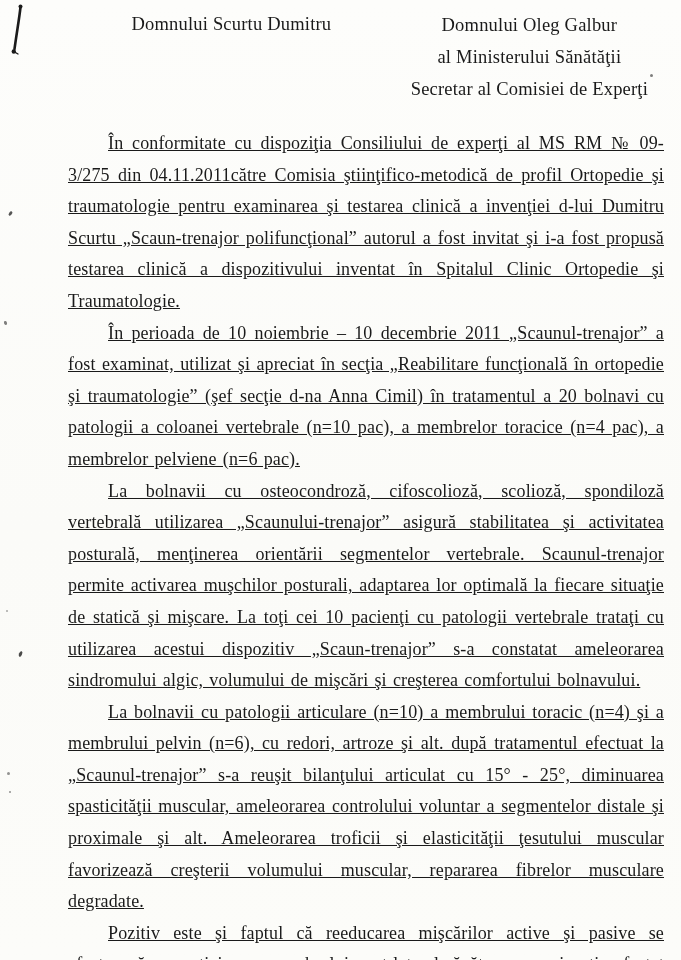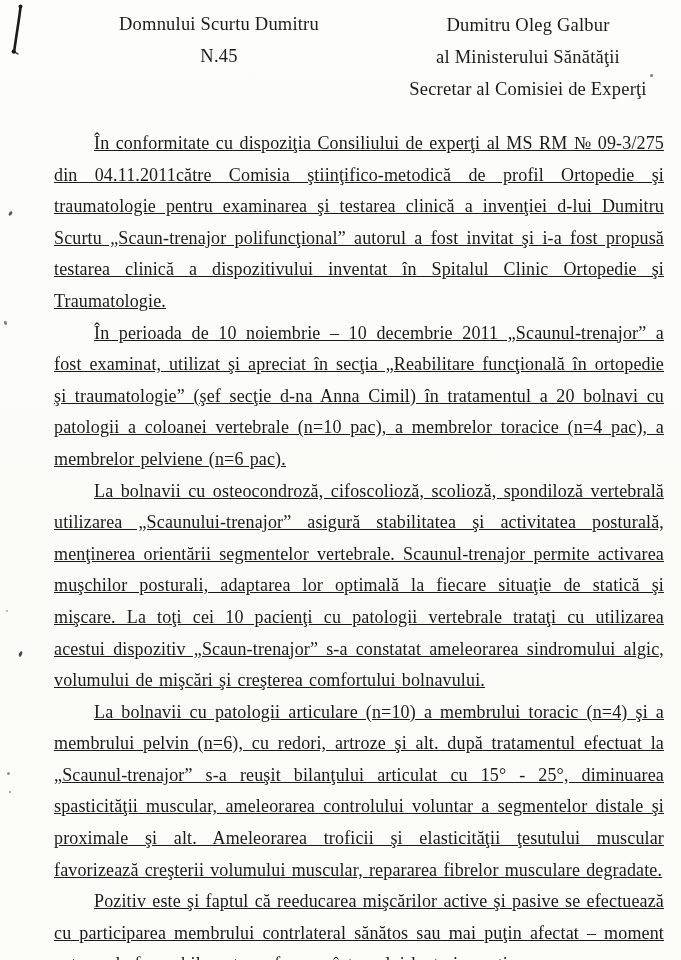--- a/index.html
+++ b/index.html
@@ -12,21 +12,21 @@
     overflow: hidden;
     background: #fcfcfa;
     font-family: "Liberation Serif", "DejaVu Serif", serif;
     color: #1a1a1a;
   }
   .page {
     position: relative;
     width: 681px;
     height: 960px;
     box-sizing: border-box;
-    padding: 8px 17px 0 54px;
+    padding: 8px 17px 0 68px;
     background:
       linear-gradient(180deg, #fdfdfb 0%, #fbfbf8 55%, #fcfcf9 100%);
   }
   
   .hdr {
     display: flex;
     justify-content: space-between;
     align-items: flex-start;
   }
   .addr {
@@ -88,24 +88,23 @@
   <span class="speck s2"></span>
   <span class="speck s3"></span>
   <span class="speck s4"></span>
   <span class="speck s5"></span>
   <span class="speck s6"></span>
   <span class="speck s7"></span>
 
   <div class="hdr">
     <div class="addr left">
       <div>Domnului Scurtu Dumitru</div>
-      <div>N.45</div>
     </div>
     <div class="addr right">
-      <div>Dumitru Oleg Galbur</div>
+      <div>Domnului Oleg Galbur</div>
       <div>al Ministerului Sănătăţii</div>
       <div>Secretar al Comisiei de Experţi</div>
     </div>
   </div>
 
   <div class="bodytext">
     <p>În conformitate cu dispoziţia Consiliului de experţi al MS RM № 09-3/275 din 04.11.2011către Comisia ştiinţifico-metodică de profil Ortopedie şi traumatologie pentru examinarea şi testarea clinică a invenţiei d-lui Dumitru Scurtu „Scaun-trenajor polifuncţional” autorul a fost invitat şi i-a fost propusă testarea clinică a dispozitivului inventat în Spitalul Clinic Ortopedie şi Traumatologie.</p>
     <p>În perioada de 10 noiembrie – 10 decembrie 2011 „Scaunul-trenajor” a fost examinat, utilizat şi apreciat în secţia „Reabilitare funcţională în ortopedie şi traumatologie” (şef secţie d-na Anna Cimil) în tratamentul a 20 bolnavi cu patologii a coloanei vertebrale (n=10 pac), a membrelor toracice (n=4 pac), a membrelor pelviene (n=6 pac).</p>
     <p>La bolnavii cu osteocondroză, cifoscolioză, scolioză, spondiloză vertebrală utilizarea „Scaunului-trenajor” asigură stabilitatea şi activitatea posturală, menţinerea orientării segmentelor vertebrale. Scaunul-trenajor permite activarea muşchilor posturali, adaptarea lor optimală la fiecare situaţie de statică şi mişcare. La toţi cei 10 pacienţi cu patologii vertebrale trataţi cu utilizarea acestui dispozitiv „Scaun-trenajor” s-a constatat ameleorarea sindromului algic, volumului de mişcări şi creşterea comfortului bolnavului.</p>
     <p>La bolnavii cu patologii articulare (n=10) a membrului toracic (n=4) şi a membrului pelvin (n=6), cu redori, artroze şi alt. după tratamentul efectuat la „Scaunul-trenajor” s-a reuşit bilanţului articulat cu 15° - 25°, diminuarea spasticităţii muscular, ameleorarea controlului voluntar a segmentelor distale şi proximale şi alt. Ameleorarea troficii şi elasticităţii ţesutului muscular favorizează creşterii volumului muscular, repararea fibrelor musculare degradate.</p>

